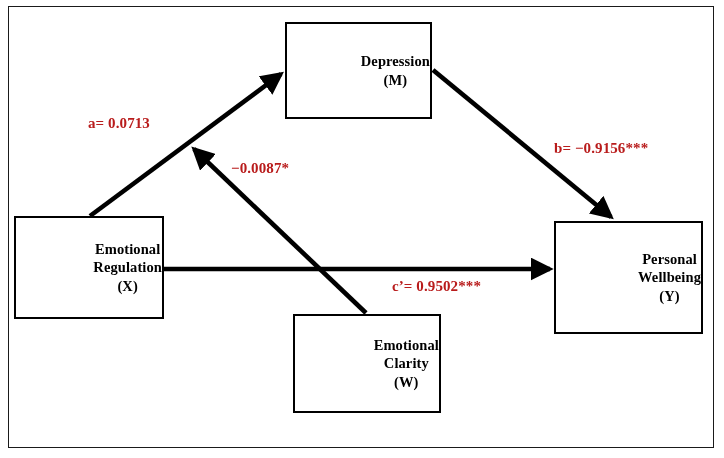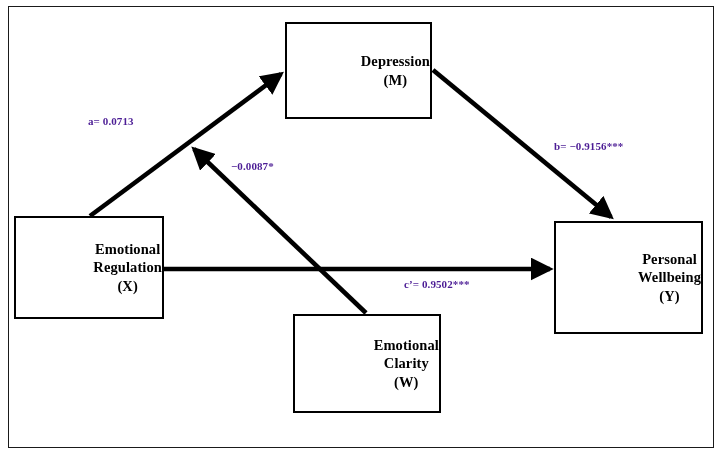--- a/index.html
+++ b/index.html
@@ -46,22 +46,22 @@
     font-weight: bold;
     font-size: 14.5px;
     line-height: 1.28;
     color: #000000;
     letter-spacing: 0.1px;
     white-space: pre-line;
   }
   .path-label {
     position: absolute;
     font-weight: bold;
-    font-size: 11px;
-    color: #4c1d95;
+    font-size: 15px;
+    color: #b91c1c;
     white-space: nowrap;
     letter-spacing: 0.1px;
   }
 </style>
 </head>
 <body>
 
 <div id="canvas">
 
   <div id="frame"></div>
@@ -100,17 +100,17 @@
       <div class="node-box" style="left: 293px; top: 314px; width: 148px; height: 99px;">
         <div class="node-label">Emotional
 Clarity
 (W)</div>
       </div>
     </div>
 
   <div id="labels-layer">
       <div class="path-label" style="left: 88px; top: 115px;">a= 0.0713</div>
       <div class="path-label" style="left: 554px; top: 140px;">b= −0.9156***</div>
-      <div class="path-label" style="left: 404px; top: 278px; text-align: right;">c’= 0.9502***</div>
+      <div class="path-label" style="left: 392px; top: 278px; text-align: right;">c’= 0.9502***</div>
       <div class="path-label" style="left: 231px; top: 160px;">−0.0087*</div>
     </div>
 
 </div>
 
 </body></html>

